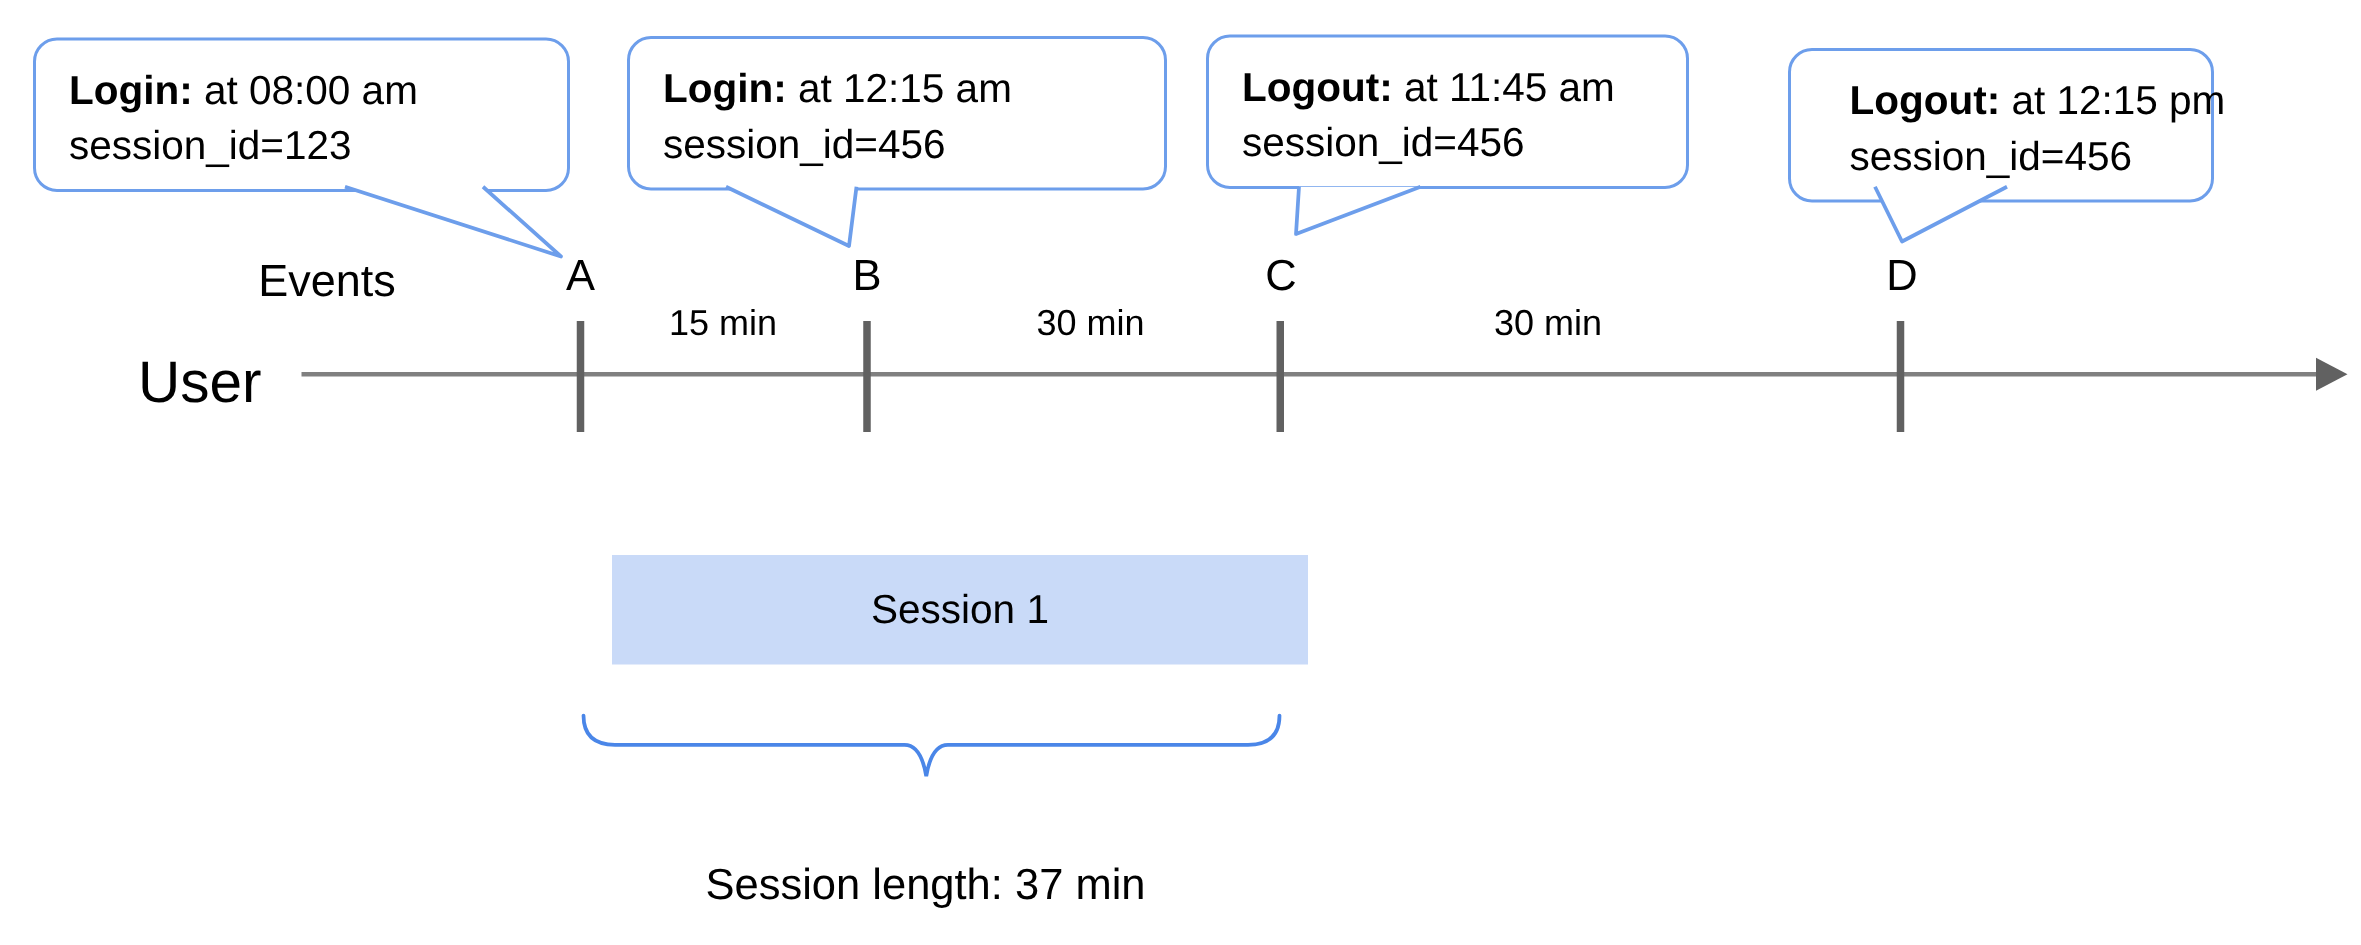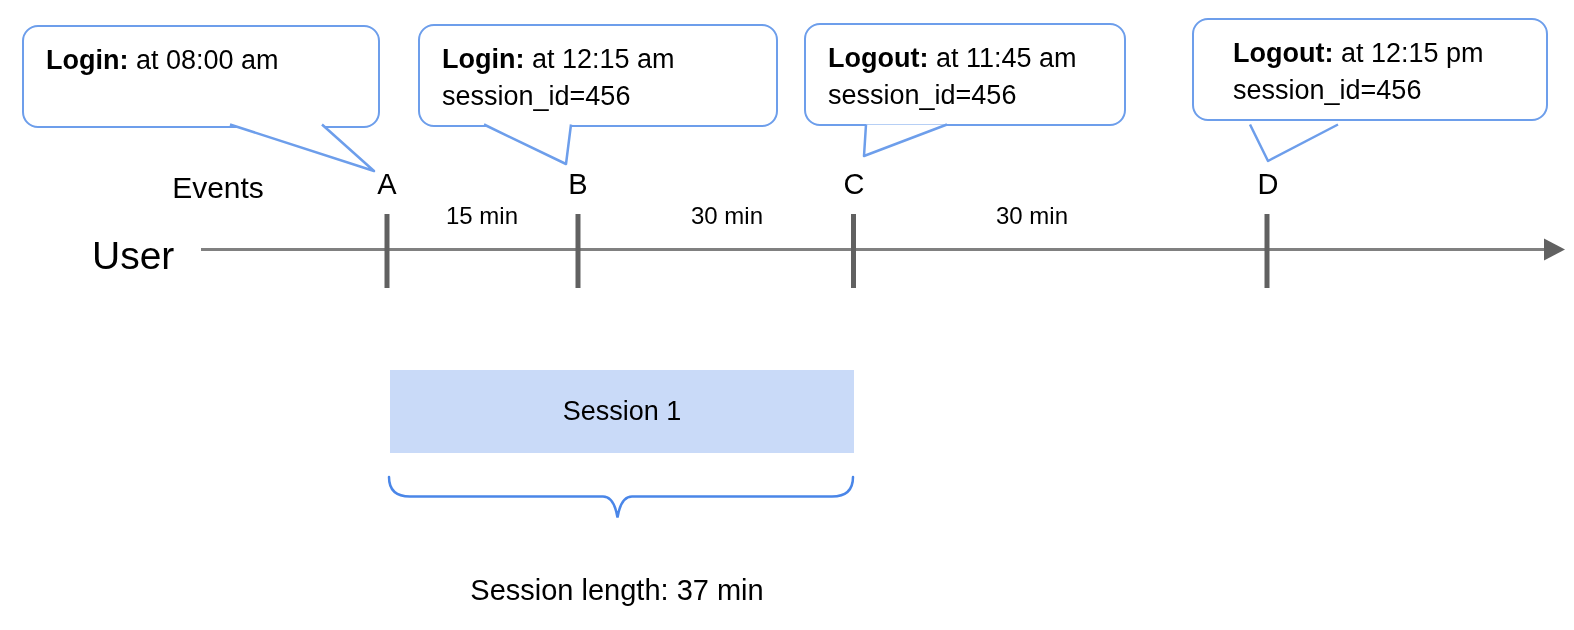--- a/index.html
+++ b/index.html
@@ -25,21 +25,21 @@
     padding: 15px 18px 0 22px;
     font-size: 27px;
     line-height: 37px;
     z-index: 1;
     white-space: nowrap;
   }
   .bubble .bold { font-weight: bold; }
   .bubble1 { left: 22px;   width: 358px; }
   .bubble2 { left: 418px;  width: 360px; top: 24px; }
   .bubble3 { left: 804px;  width: 322px; top: 23px; }
-  .bubble4 { left: 1192px; width: 356px; top: 18px; padding-left: 39px; }
+  .bubble4 { left: 1192px; width: 284px; top: 32px; padding-left: 39px; }
 
   
   svg.overlay {
     position: absolute;
     left: 0; top: 0;
     z-index: 2;
     pointer-events: none;
   }
 
   
@@ -53,22 +53,22 @@
   .marker-c { left: 854px; }
   .marker-d { left: 1268px; }
   .interval { font-size: 24px; top: 202px; }
   .interval-ab { left: 482px; }
   .interval-bc { left: 727px; }
   .interval-cd { left: 1032px; }
 
   
   .session-box {
     position: absolute;
-    left: 390px; top: 370px;
-    width: 464px; height: 83px;
+    left: 408px; top: 370px;
+    width: 464px; height: 73px;
     background: #c9daf8;
     display: flex;
     align-items: center;
     justify-content: center;
     font-size: 27px;
     z-index: 1;
   }
 
   .session-length {
     left: 617px; top: 574px;
@@ -77,20 +77,21 @@
 </style>
 </head>
 <body>
 
 <div class="canvas">
 
   <div class="bubble bubble1">
     <span class="bold">Login:</span>
     <span>at 08:00 am</span>
     <br>
+    <span>session_id=123</span>
   </div>
 
   <div class="bubble bubble2">
     <span class="bold">Login:</span>
     <span>at 12:15 am</span>
     <br>
     <span>session_id=456</span>
   </div>
 
   <div class="bubble bubble3">

